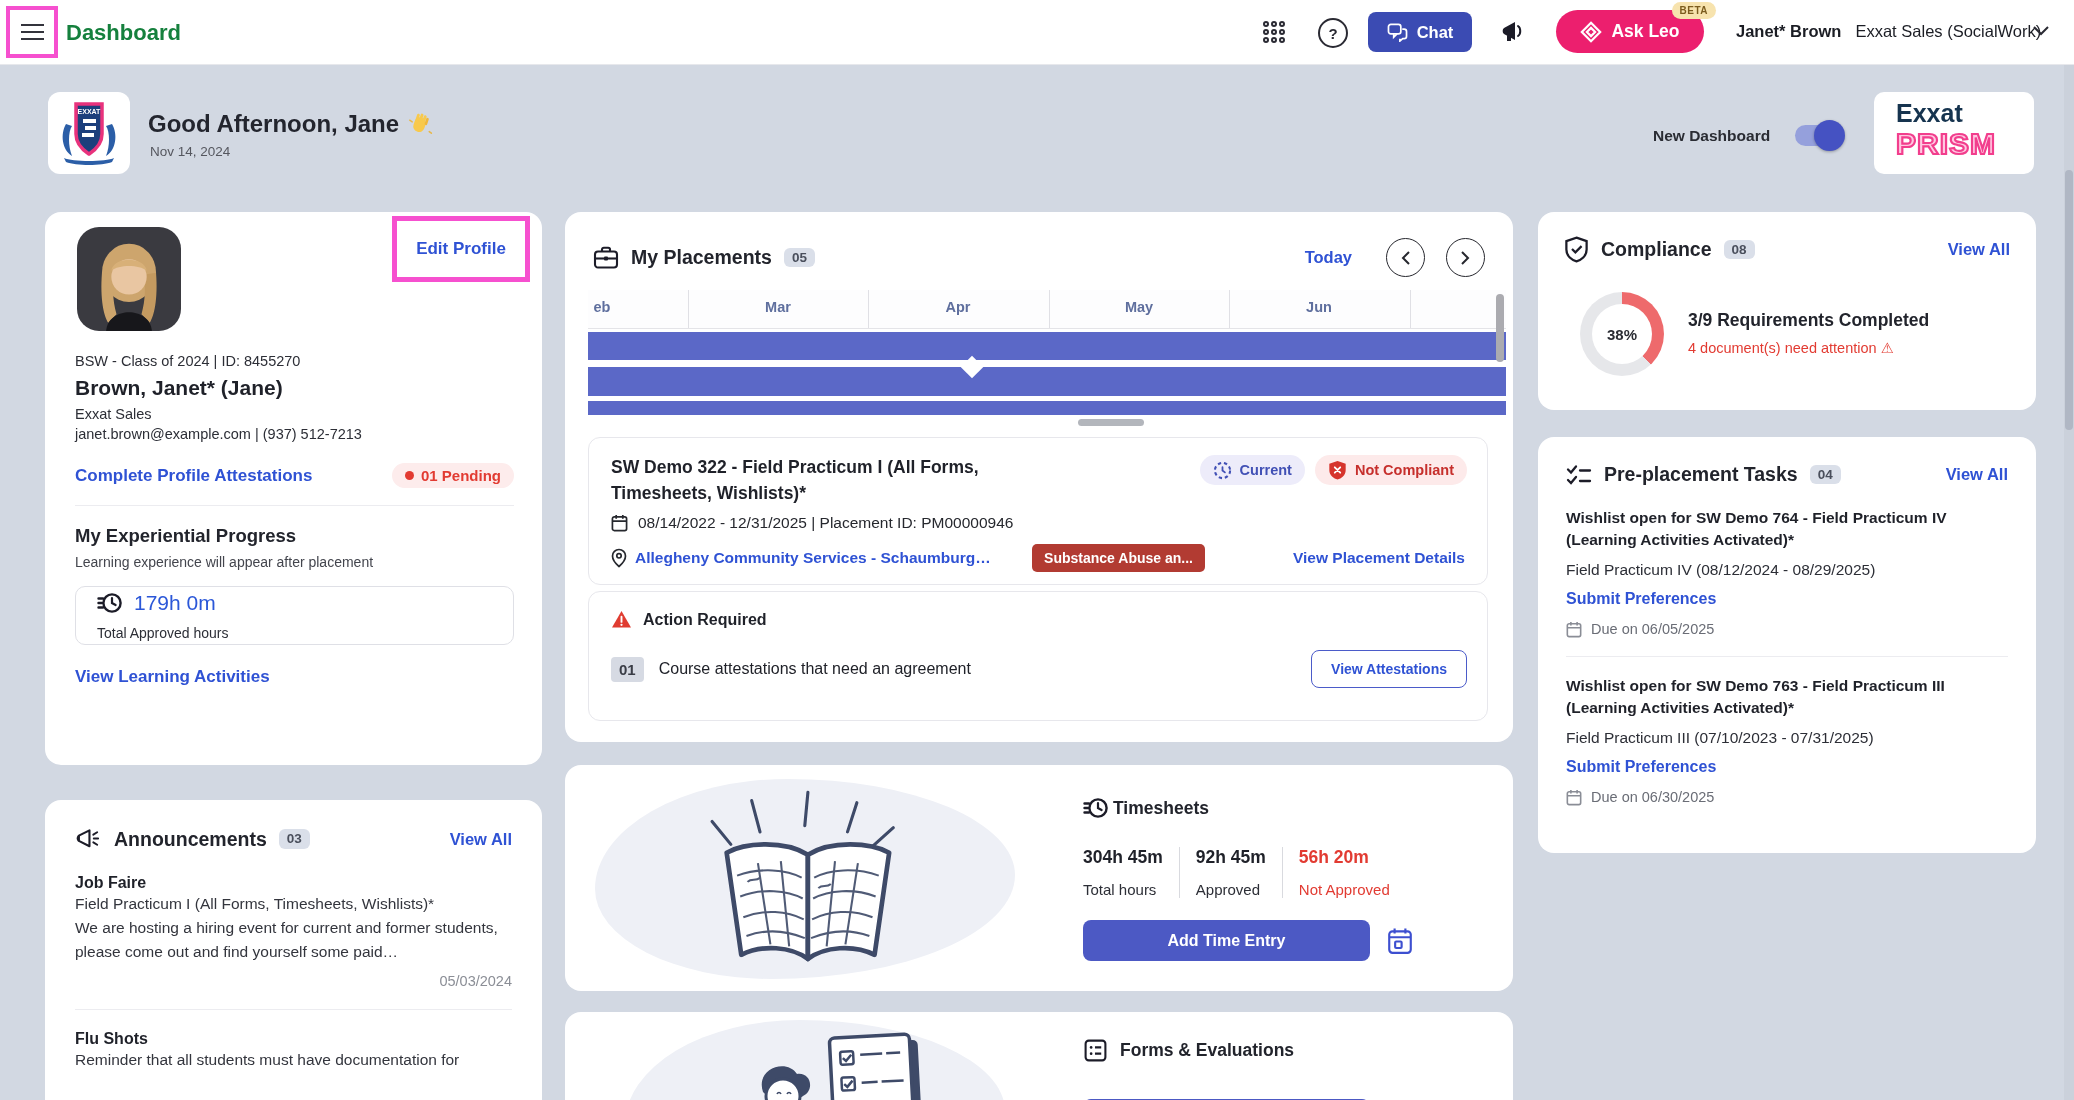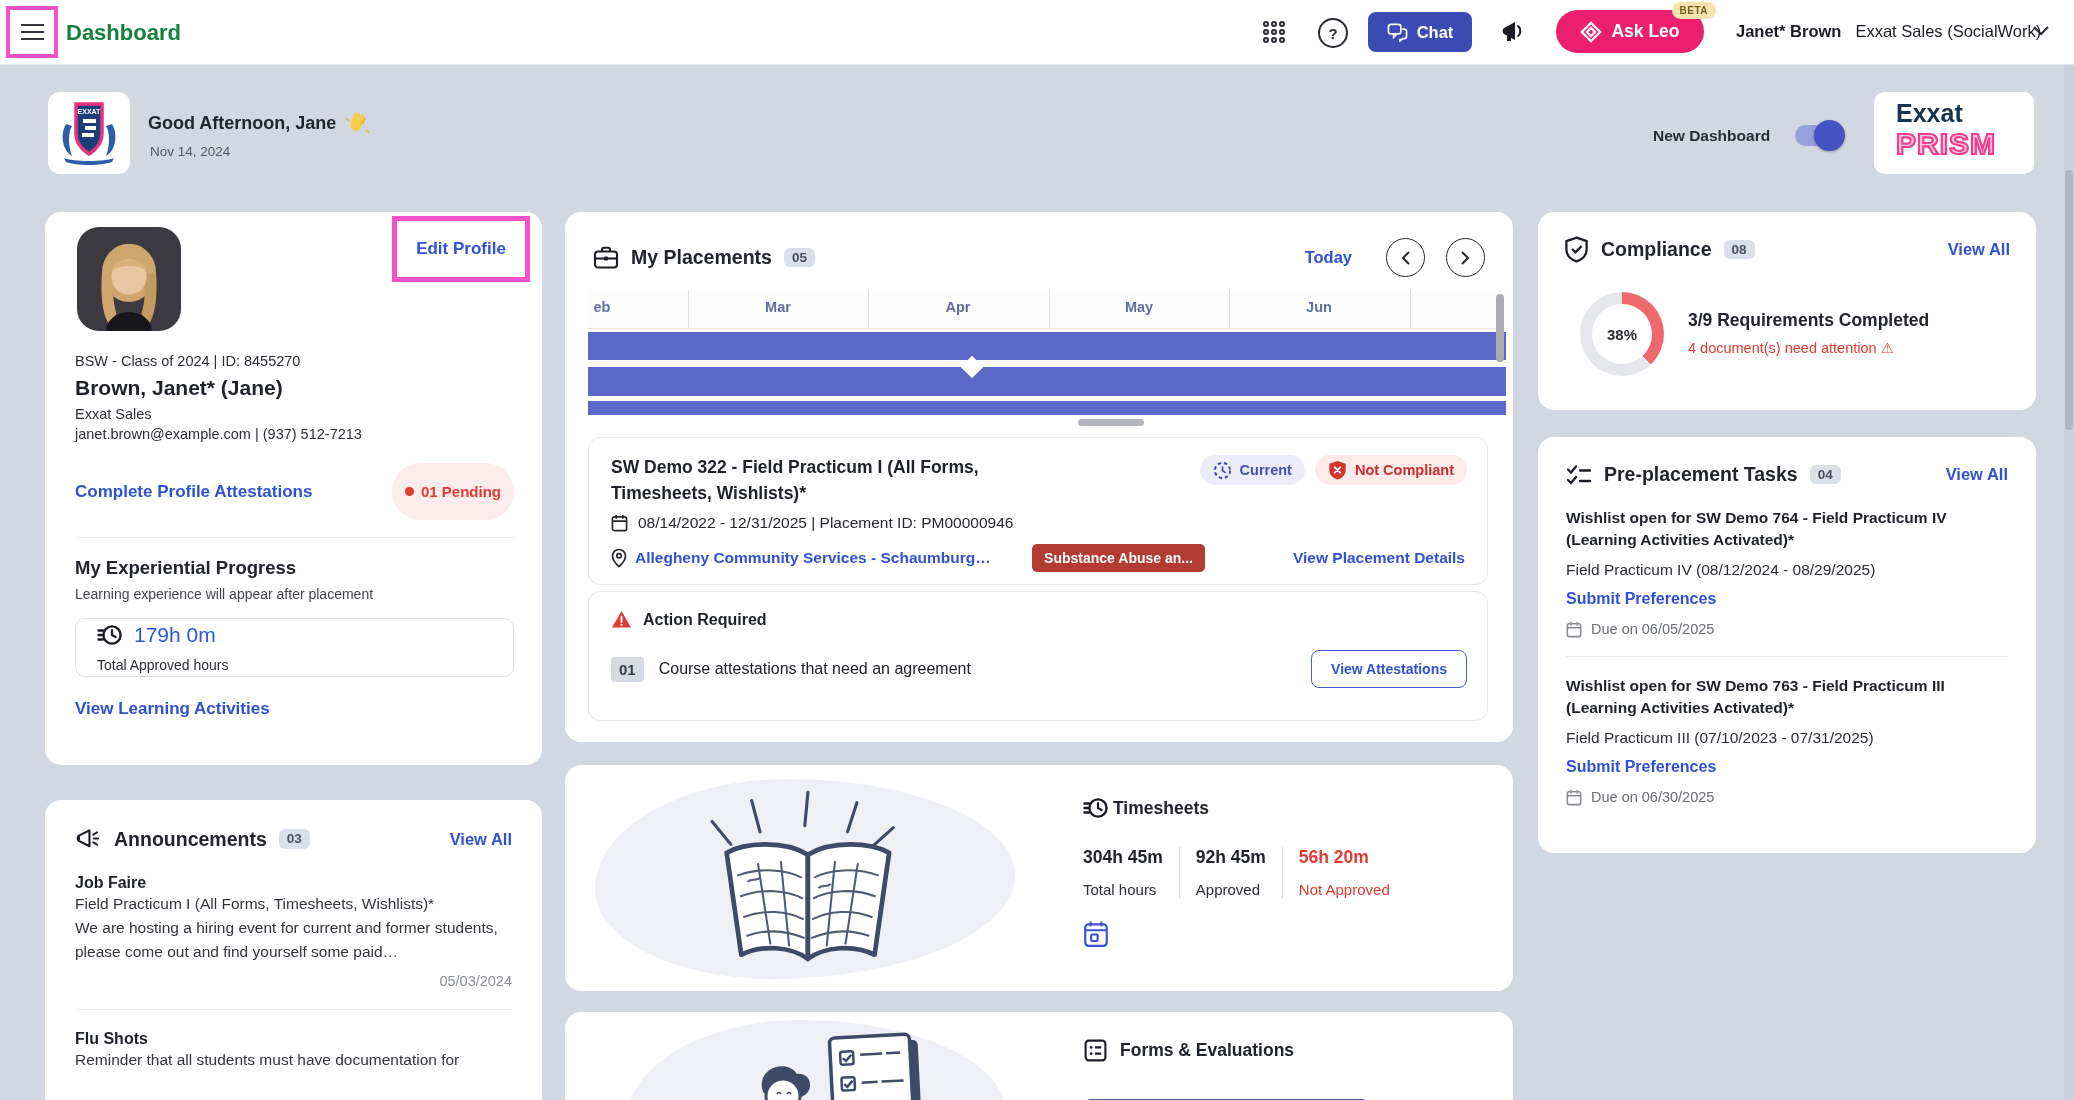--- a/index.html
+++ b/index.html
@@ -19,38 +19,38 @@
   .hamburger span{display:block;width:23px;height:2.6px;background:#33343c;}
   .page-title{position:absolute;left:66px;top:20px;font-size:22px;font-weight:700;color:#15803d;}
   .chat-btn{position:absolute;left:1368px;top:12px;width:104px;height:40px;border-radius:8px;background:#3b4bb3;color:#fff;display:flex;align-items:center;justify-content:center;gap:9px;font-size:16.5px;font-weight:700;cursor:pointer;}
   .askleo-btn{position:absolute;left:1556px;top:10px;width:148px;height:43px;border-radius:22px;background:#ec1f6e;color:#fff;display:flex;align-items:center;justify-content:center;gap:9px;font-size:17.5px;font-weight:700;cursor:pointer;}
   .beta-chip{position:absolute;top:-8px;right:-12px;background:#f7e3ae;color:#7c5c1e;font-size:10px;font-weight:700;padding:3px 8px;border-radius:9px;letter-spacing:.5px;}
   .help-circle{position:absolute;left:1318px;top:18px;width:26px;height:26px;border:2.2px solid #2a2a33;border-radius:50%;display:flex;align-items:center;justify-content:center;font-size:15px;font-weight:700;color:#2a2a33;cursor:pointer;}
   .user-chip{position:absolute;left:1736px;top:22px;font-size:16.5px;color:#1b1d24;white-space:nowrap;cursor:pointer;}
   .user-chip b{font-weight:700;margin-right:14px;}
   
   .logo-card{position:absolute;left:48px;top:92px;width:82px;height:82px;background:#fff;border-radius:12px;display:flex;align-items:center;justify-content:center;}
-  .greet-title{position:absolute;left:148px;top:110px;font-size:18px;font-weight:700;color:#23252e;display:flex;align-items:center;gap:8px;}
+  .greet-title{position:absolute;left:148px;top:110px;font-size:24px;font-weight:700;color:#23252e;display:flex;align-items:center;gap:8px;}
   .greet-date{position:absolute;left:150px;top:144px;font-size:13.5px;color:#55575f;}
   .newdash-label{position:absolute;left:1653px;top:127px;font-size:15.5px;font-weight:700;color:#2a2c33;}
   .toggle{position:absolute;left:1795px;top:125px;width:48px;height:21px;border-radius:11px;background:#95a0dc;cursor:pointer;}
   .toggle .knob{position:absolute;right:-2px;top:-5px;width:31px;height:31px;border-radius:50%;background:#4552c2;box-shadow:0 1px 3px rgba(0,0,0,.3);}
   .brand-card{position:absolute;left:1874px;top:92px;width:160px;height:82px;background:#fff;border-radius:10px;padding:8px 0 0 22px;box-sizing:border-box;}
   .brand-1{font-size:25px;font-weight:800;color:#16344f;line-height:1.1;}
   .brand-2{font-size:30px;font-weight:800;letter-spacing:1px;color:#ffc9e2;-webkit-text-stroke:2.2px #f23e8d;line-height:1.05;}
   
   .edit-annot{position:absolute;top:4px;right:12px;width:128px;height:56px;border:5px solid #f650cf;display:flex;align-items:center;justify-content:center;}
   .avatar{position:absolute;left:32px;top:15px;width:104px;height:104px;border-radius:22px;overflow:hidden;}
   .pf-body{position:absolute;left:30px;top:141px;right:28px;}
   .pf-line1{font-size:14.5px;color:#2c2e36;}
   .pf-name{font-size:21px;font-weight:700;margin-top:7px;color:#1f2129;}
   .pf-org{font-size:14.5px;margin-top:6px;color:#2c2e36;}
   .pf-contact{font-size:14.5px;margin-top:4px;color:#2c2e36;}
   .pf-att-row{display:flex;align-items:center;justify-content:space-between;margin-top:21px;}
-  .pending-pill{background:#fdecec;color:#e23b32;border-radius:999px;padding:20px 13px;font-size:15px;font-weight:700;display:flex;align-items:center;gap:7px;}
+  .pending-pill{background:#fdecec;color:#e23b32;border-radius:999px;padding:4px 13px;font-size:15px;font-weight:700;display:flex;align-items:center;gap:7px;}
   .pending-pill .dot{width:9px;height:9px;border-radius:50%;background:#e23b32;}
   .pf-div{height:1px;background:#ececf0;margin-top:17px;}
   .pf-h2{font-size:18.5px;font-weight:700;margin-top:19px;}
   .pf-sub{font-size:14px;color:#43454d;margin-top:7px;}
   .hours-box{border:1px solid #dfe0e6;border-radius:10px;margin-top:16px;padding:3px 21px;}
   .hours-val{font-size:21px;color:#2b57d8;display:flex;align-items:center;gap:11px;}
   .hours-lbl{font-size:14px;color:#2c2e36;margin-top:9px;}
   .pf-link{margin-top:22px;font-size:17px;}
   
   .ann-item-title{font-size:16px;font-weight:700;color:#1f2129;}
@@ -447,20 +447,21 @@
         <div class="ts-col">
           <div class="ts-val">92h 45m</div>
           <div class="ts-lbl">Approved</div>
         </div>
         <div class="ts-col red">
           <div class="ts-val">56h 20m</div>
           <div class="ts-lbl">Not Approved</div>
         </div>
       </div>
       <div class="flexc" style="margin-top:22px;gap:17px;">
+        <button class="btn-solid">Add Time Entry</button>
         <span style="cursor:pointer;">
           <svg width="26" height="28" viewBox="0 0 24 26" fill="none" stroke="#3d4fd0" stroke-width="2">
             <rect x="2" y="4" width="20" height="20" rx="3"></rect>
             <path d="M7 1.5 V6 M17 1.5 V6 M2 9.5 H22"></path>
             <rect x="7.5" y="13.5" width="6" height="6" rx="1"></rect>
           </svg>
         </span>
       </div>
     </div>
   </div>

